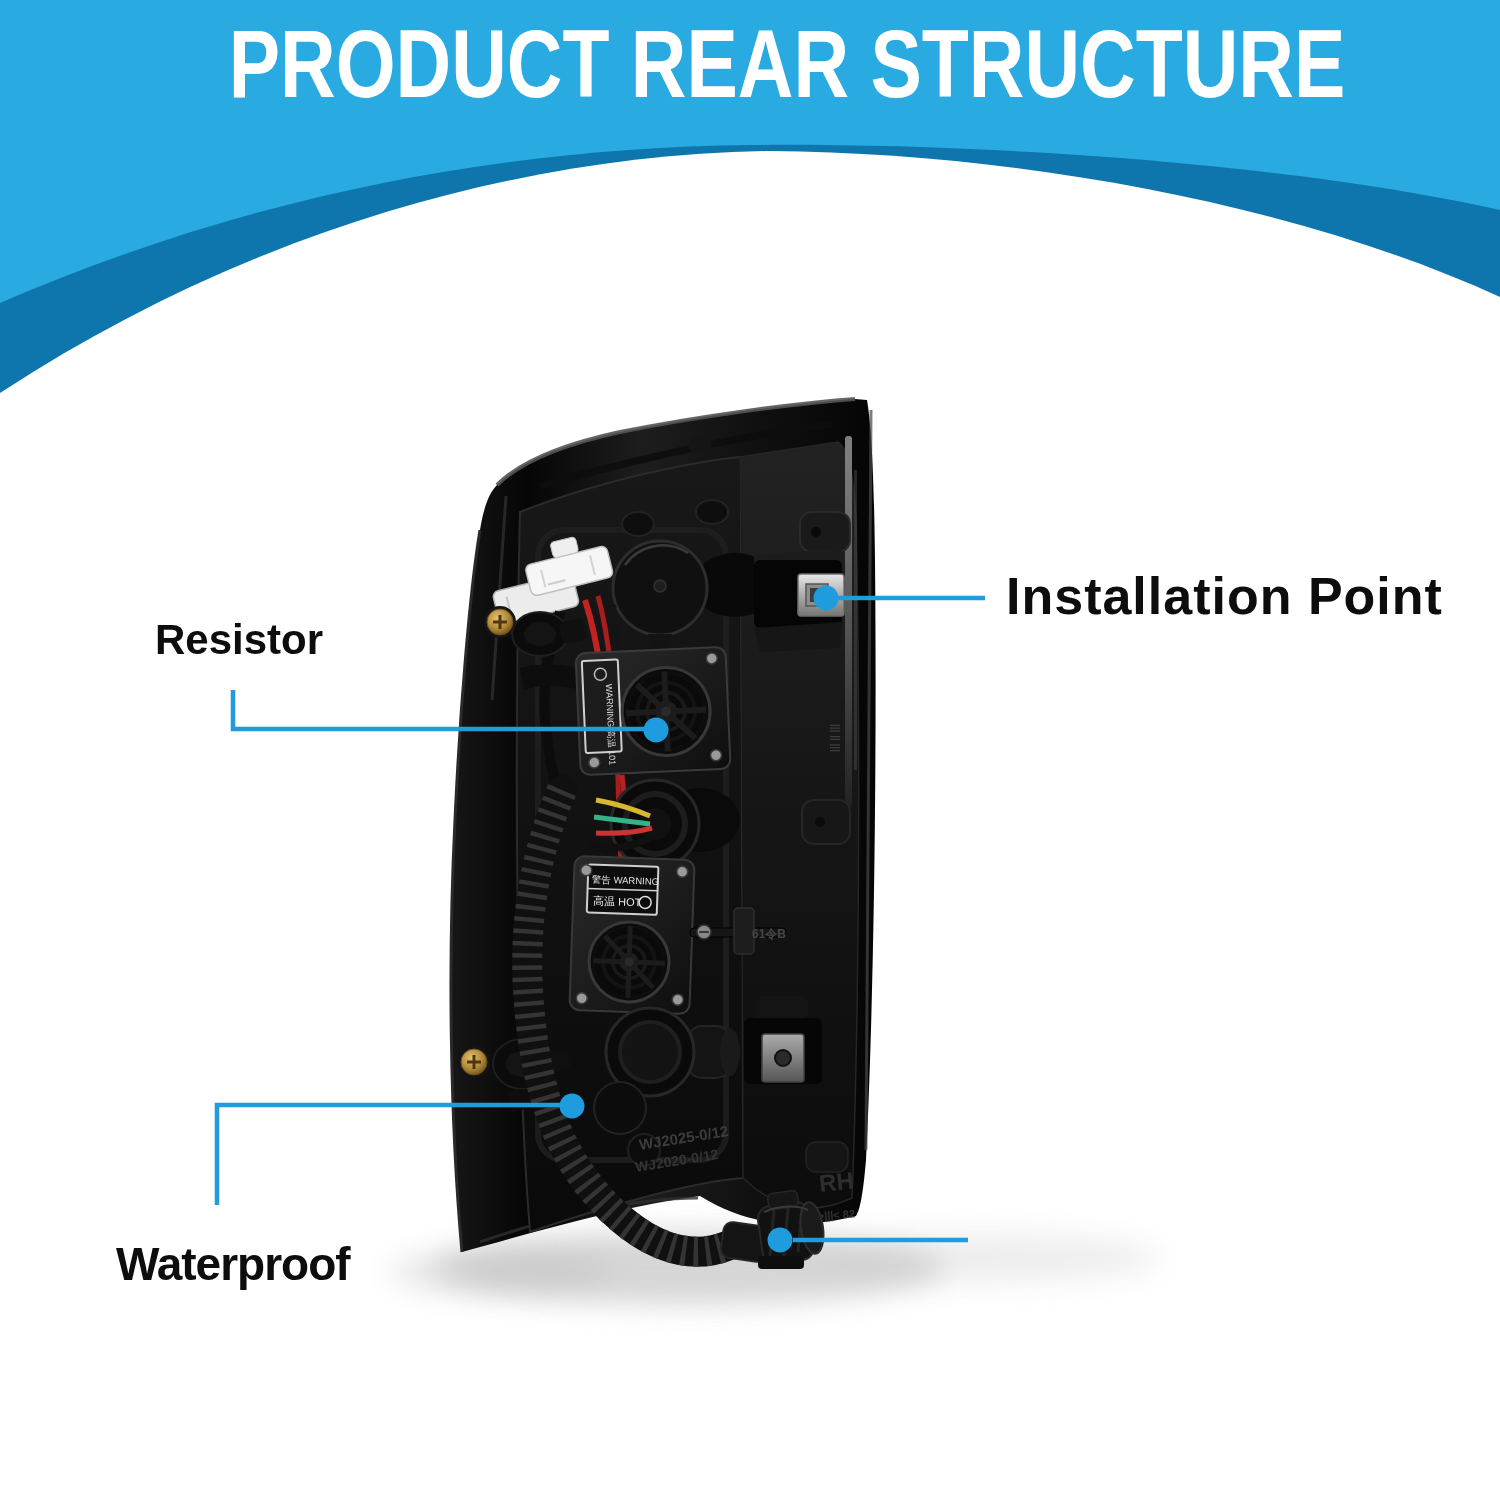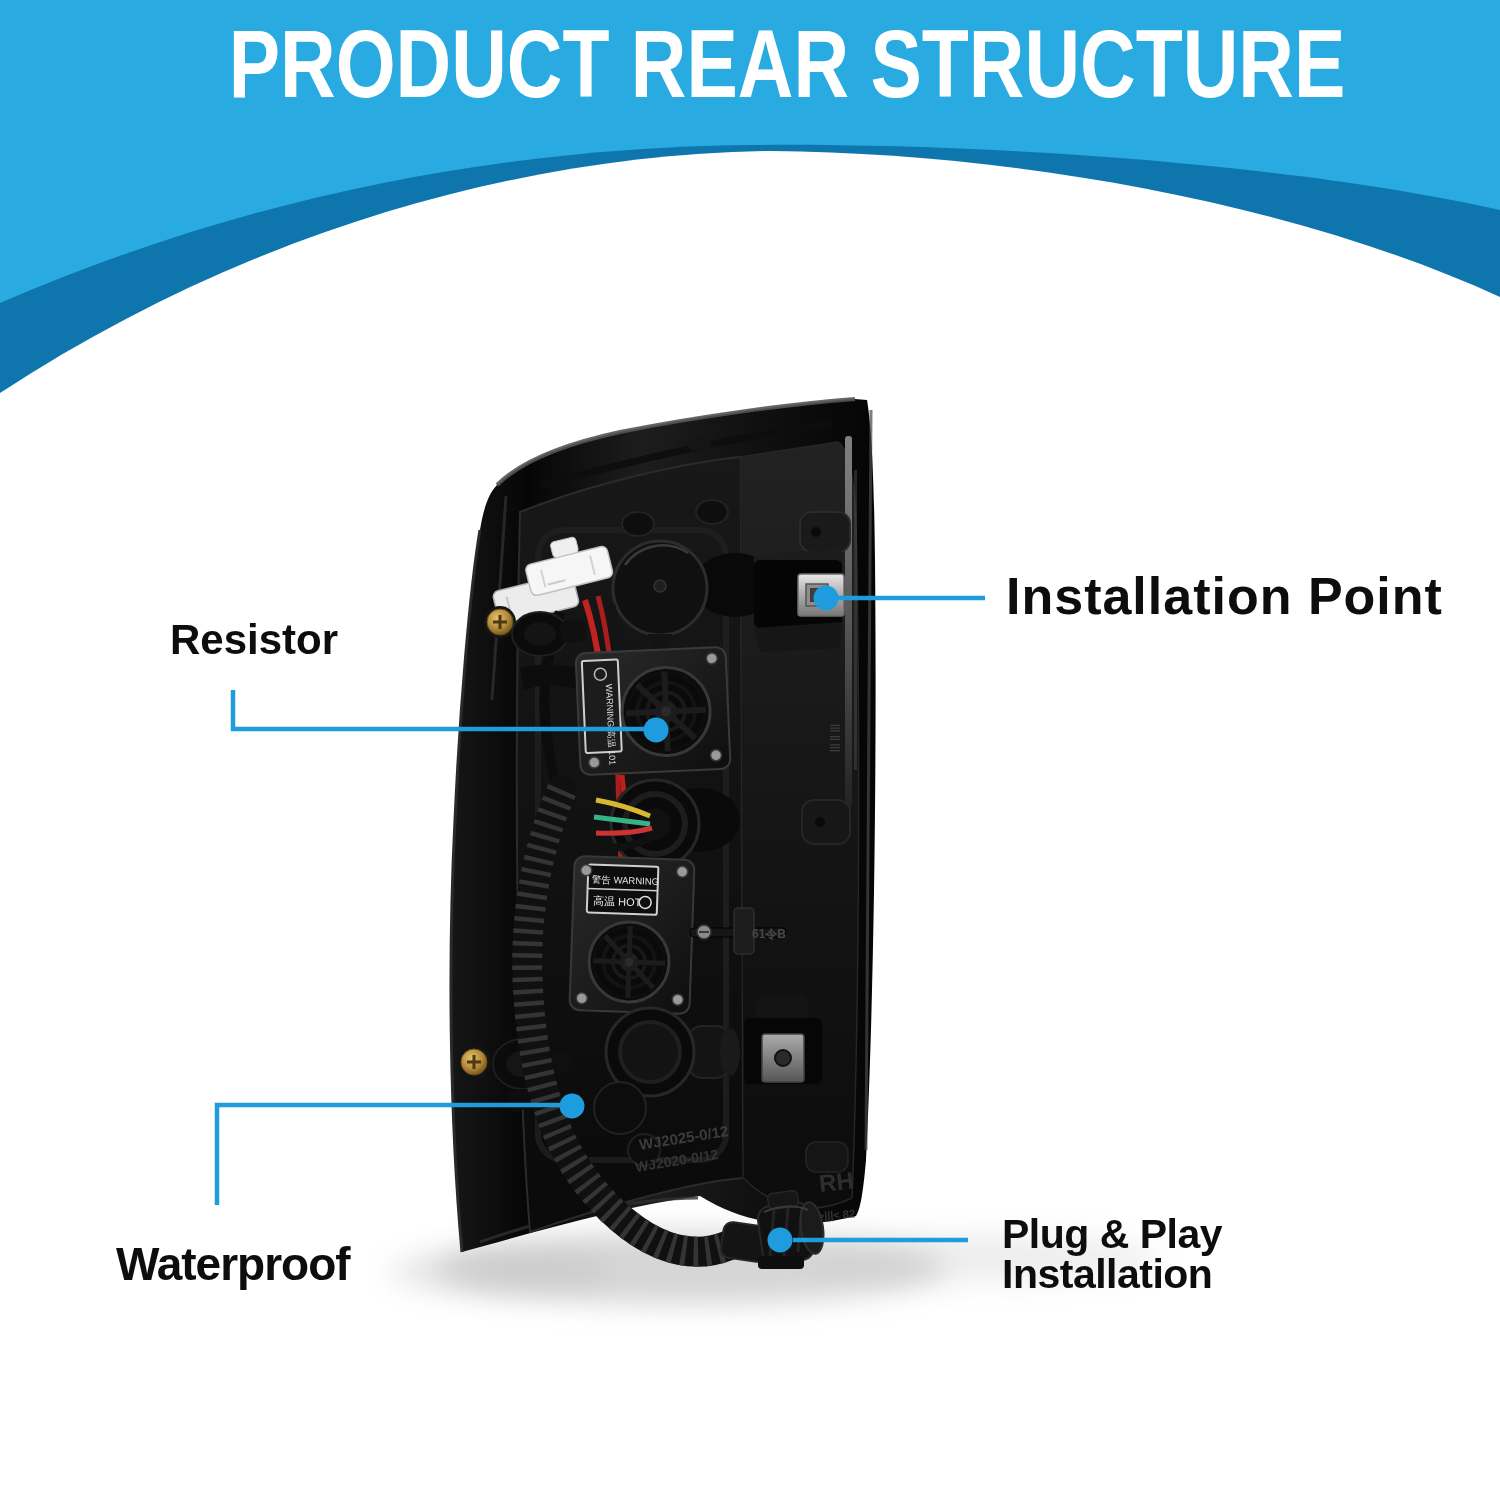--- a/index.html
+++ b/index.html
@@ -15,21 +15,21 @@
   svg.scene{position:absolute;left:0;top:0;width:1500px;height:1500px;display:block;}
   .title{
     position:absolute;top:15px;left:50%;
     transform:translateX(calc(-50% + 37px)) scaleY(1.26);
     transform-origin:top center;
     font-weight:700;font-size:77px;line-height:1;letter-spacing:0px;
     color:#ffffff;white-space:nowrap;
   }
   .lbl{position:absolute;font-weight:700;color:var(--label-text);
        line-height:1;white-space:nowrap;}
-  #lbl-resistor{left:155px;top:619px;font-size:42px;margin-left:15px;}
+  #lbl-resistor{left:155px;top:619px;font-size:42px;}
   #lbl-install{left:1006px;top:570px;font-size:52px;letter-spacing:1px;}
   #lbl-water{left:116px;top:1241px;font-size:46px;letter-spacing:-1px;}
   #lbl-plug{left:1002px;top:1214px;font-size:41px;letter-spacing:-0.5px;line-height:40px;}
   .hdr-bg{fill:var(--header-bg);}
   .hdr-arc{fill:var(--header-arc);}
   .co-line{stroke:var(--accent);stroke-width:4.5;fill:none;}
   .co-dot{fill:var(--accent);}
   .emboss{font-family:"Liberation Sans",sans-serif;font-weight:700;}
   text{font-family:"Liberation Sans",sans-serif;}
 </style>
@@ -313,18 +313,14 @@
       <line class="co-line" x1="793" y1="1240" x2="968" y2="1240"></line>
       <circle class="co-dot" cx="780" cy="1240" r="12.5"></circle>
     </g>
   </svg>
 
   <div class="title">PRODUCT REAR STRUCTURE</div>
 
   <div class="lbl" id="lbl-resistor">Resistor</div>
   <div class="lbl" id="lbl-water">Waterproof</div>
   <div class="lbl" id="lbl-install">Installation Point</div>
-  <div class="lbl" id="lbl-plug">
-    <div>Plug &amp; Play</div>
-    <div>Installation</div>
-  </div>
 
 </div>
 
 </body></html>

